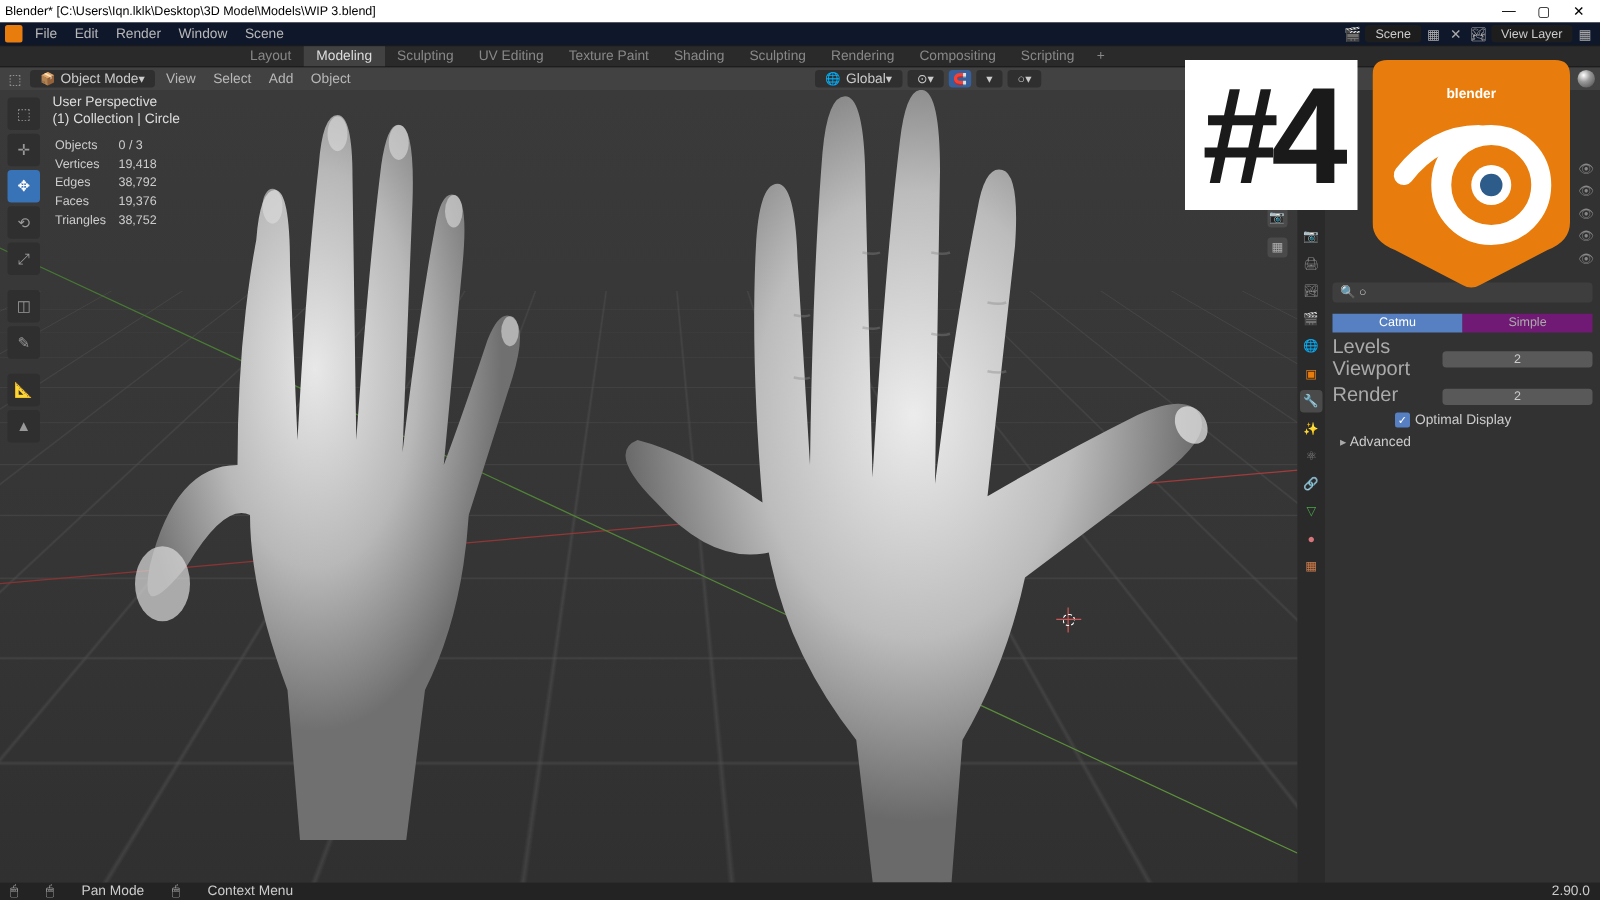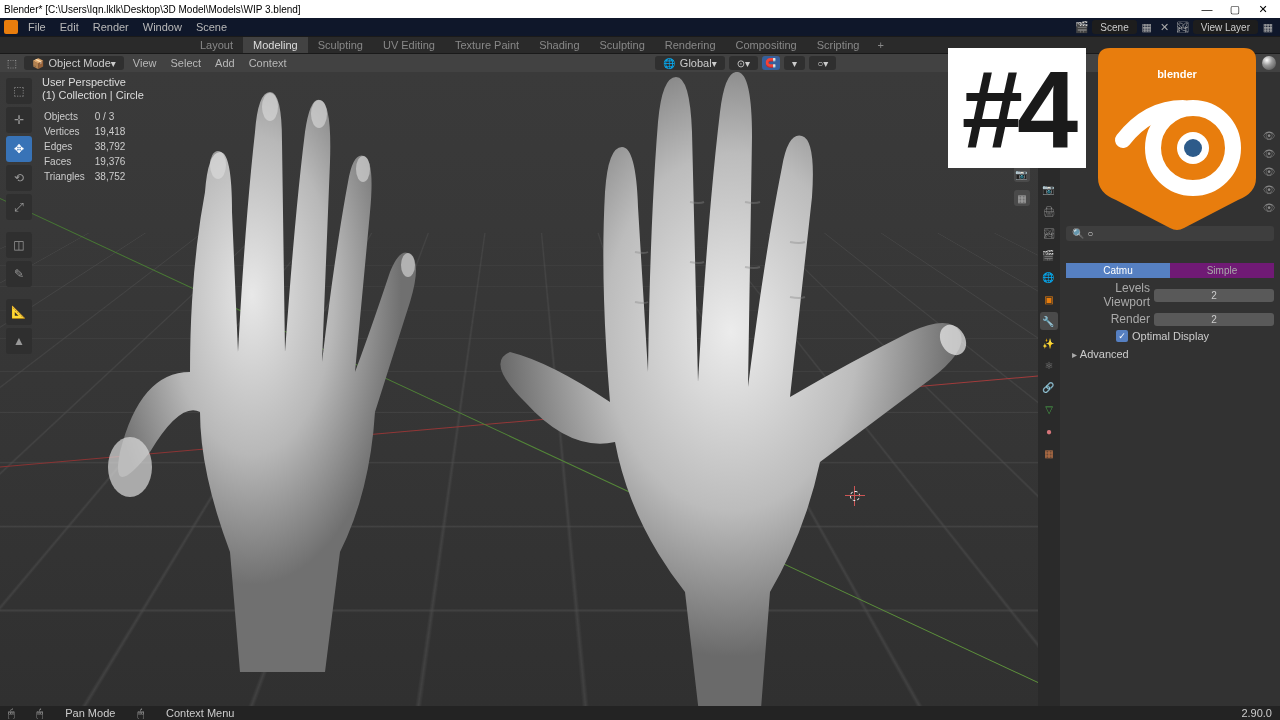--- a/index.html
+++ b/index.html
@@ -43,25 +43,25 @@
 .navgiz{position:absolute;right:8px;top:46px;width:16px;display:flex;flex-direction:column;gap:8px;align-items:center}
 .navgiz span{width:16px;height:16px;background:#4a4a4a;border-radius:3px;display:flex;align-items:center;justify-content:center;color:#aaa;font-size:10px}
 .rpanel{width:242px;background:#323232;display:flex;position:relative}
 .rpanel .tabs{width:22px;background:#2a2a2a;display:flex;flex-direction:column;align-items:center;padding-top:108px;gap:4px}
 .rpanel .tabs span{width:18px;height:18px;border-radius:3px;display:flex;align-items:center;justify-content:center;font-size:10px;color:#888}
 .rpanel .tabs span.active{background:#4a4a4a;color:#ddd}
 .rpanel .content{flex:1;padding:4px 6px;position:relative}
 .rpanel .visrow{position:absolute;right:4px;top:56px;display:flex;flex-direction:column;gap:4px}
 .rpanel .visrow span{width:14px;height:14px;color:#888;display:flex;align-items:center;justify-content:center;font-size:10px}
 .rpanel .panelhead{margin-top:150px;background:#3e3e3e;border-radius:3px;padding:2px 6px;display:flex;align-items:center;gap:4px;font-size:10px}
-.rpanel .subtabs{display:flex;margin-top:22px}
+.rpanel .subtabs{display:flex;margin-top:9px}
 .rpanel .subtabs span{flex:1;background:#701a75;padding:2px 4px;text-align:center;font-size:10px;color:#aaa}
 .rpanel .subtabs span.active{background:#5680c2;color:#fff}
 .rpanel .proprow{display:flex;align-items:center;margin-top:3px;gap:4px}
-.rpanel .proprow label{width:84px;text-align:right;font-size:12px;color:#aaa}
+.rpanel .proprow label{width:84px;font-size:16px;color:#aaa}
 .rpanel .proprow .numfield{flex:1;background:#595959;border-radius:3px;text-align:center;padding:1px 0;font-size:10px}
 .rpanel .chk{display:flex;align-items:center;gap:4px;margin-top:4px;padding-left:50px;font-size:10px}
 .rpanel .chk .box{width:12px;height:12px;background:#5680c2;border-radius:2px;display:flex;align-items:center;justify-content:center;color:#fff;font-size:9px}
 .rpanel .expander{margin-top:6px;font-size:10px;color:#aaa;padding-left:6px}
 .statusbar{position:absolute;bottom:0;left:0;right:0;height:14px;background:#232323;display:flex;align-items:center;padding:0 8px;gap:22px;font-size:10px;color:#888}
 .statusbar .spacer{flex:1}
 .overlay{position:absolute;top:48px;right:24px;display:flex;gap:12px;z-index:50}
 .numbox{width:138px;height:120px;background:#fff;display:flex;align-items:center;justify-content:center;color:#1a1a1a;font-size:110px;font-weight:700;font-family:Arial,sans-serif;letter-spacing:-6px}
 .blogo{width:158px;height:184px;position:relative}
 .blogo svg{width:100%;height:100%}
@@ -118,21 +118,21 @@
   <span class="ws">Scripting</span>
   <span class="plus">+</span>
 </div>
 
 <div class="header3d">
   <span class="tbicon">⬚</span>
   <span class="dd">📦 <span style="margin-left:4px">Object Mode</span> ▾</span>
   <span class="hi">View</span>
   <span class="hi">Select</span>
   <span class="hi">Add</span>
-  <span class="hi">Context</span>
+  <span class="hi">Object</span>
   <span class="spacer"></span>
   <span class="dd">🌐 <span style="margin-left:4px">Global</span> ▾</span>
   <span class="dd">⊙▾</span>
   <span class="snap">🧲</span>
   <span class="dd">▾</span>
   <span class="dd">○▾</span>
   <span class="spacer"></span>
   <span class="tbicon">👁</span>
   <span class="snap">⊞</span>
   <span class="tbicon">▢</span>

